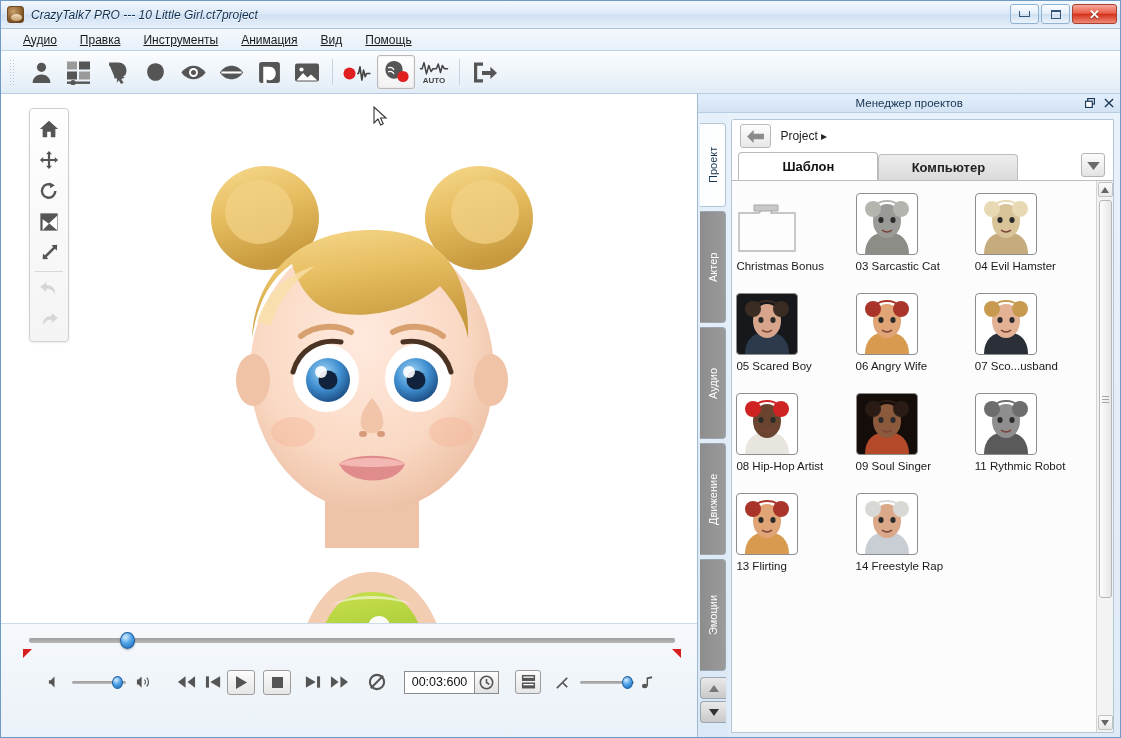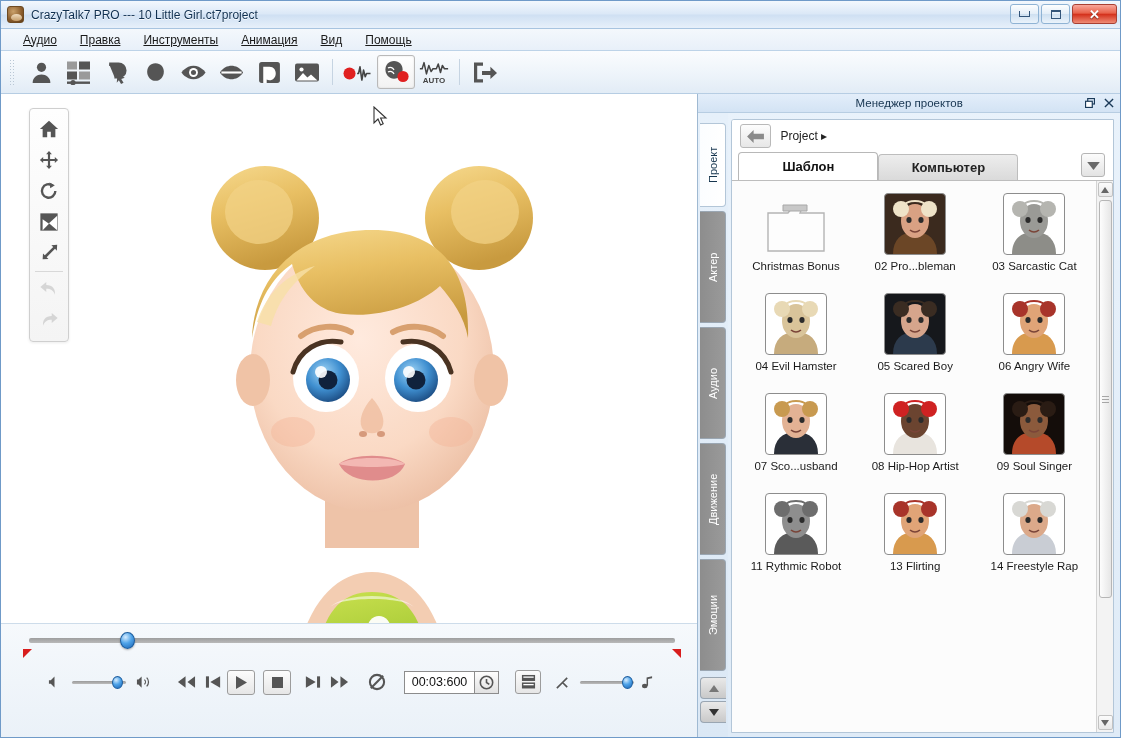--- a/index.html
+++ b/index.html
@@ -36,20 +36,21 @@
   .app-icon::after {
     content:""; position:absolute; left:3px; top:7px; width:11px; height:7px;
     border-radius: 50% 50% 45% 45%;
     background: linear-gradient(180deg,#f0dcc0,#c29a66);
   }
   .title-text {
     margin-left: 7px;
     font-size: 12px; color: #103050;
     text-shadow: 0 1px 0 rgba(255,255,255,.85);
     white-space: nowrap;
+    font-style: italic;
   }
   .wincontrols {
     position: absolute; right: 3px; top: 3px;
     display: flex; gap: 2px;
   }
   .winbtn {
     width: 29px; height: 20px;
     border: 1px solid #8fb3d4;
     border-radius: 3px;
     background: linear-gradient(180deg,#fdfefe 0%,#e4eef8 48%,#cfe0f1 52%,#eaf3fb 100%);
@@ -322,21 +323,21 @@
   .grid {
     flex:1;
     display:grid;
     grid-template-columns: repeat(3, 1fr);
     gap:0px;
     padding:6px 2px 4px 4px;
     align-content:start;
   }
   .cell {
     height:100px;
-    display:flex; flex-direction:column; align-items:center; justify-content:flex-start;
+    display:flex; flex-direction:column; align-items:flex-start; justify-content:flex-start;
     padding-top:6px;
     cursor:pointer;
     border-radius:3px;
   }
   .cell.selected { background:#bfbfbf; }
   .thumb {
     width:62px; height:62px;
     border:1px solid #8d8d8d; border-radius:4px;
     background:#fff; overflow:hidden; position:relative;
     display:flex; align-items:flex-end; justify-content:center;
@@ -808,35 +809,20 @@
                 <div class="cell">
                   <div class="thumb folder">
                     <svg width="62" height="56" viewBox="0 0 62 56">
                       <path d="M3 14h20l4-5h10l-2 5h24v38H3z" fill="#fdfdfd" stroke="#b4b4b4" stroke-width="1.4"></path>
                       <path d="M18 6h24v6H18z" fill="#c8c8c8" stroke="#a8a8a8" stroke-width="1"></path>
                     </svg>
                   </div>
                   <div class="cell-label">Christmas Bonus</div>
                 </div>
                 <div class="cell">
-                  <div class="thumb" style="background: rgb(59, 42, 30);">
-                    <svg viewBox="0 0 60 60" width="60" height="60">
-                      <path d="M8 60c0-14 8-22 22-22s22 8 22 22z" fill="#6b4626"></path>
-                      <ellipse cx="30" cy="27" rx="14" ry="17" fill="#d9a183"></ellipse>
-                      <path d="M30 8c11 0 15 7 15 14 0-11-5-16-15-16s-15 5-15 16c0-7 4-14 15-14z" fill="#efe3c8"></path>
-                      <ellipse cx="16" cy="15" rx="8" ry="8" fill="#efe3c8"></ellipse>
-                      <ellipse cx="44" cy="15" rx="8" ry="8" fill="#efe3c8"></ellipse>
-                      <ellipse cx="24" cy="26" rx="2.6" ry="3" fill="#2b2b2b"></ellipse>
-                      <ellipse cx="36" cy="26" rx="2.6" ry="3" fill="#2b2b2b"></ellipse>
-                      <path d="M25 36c3 2.4 7 2.4 10 0" fill="none" stroke="#7a4438" stroke-width="1.6"></path>
-                    </svg>
-                  </div>
-                  <div class="cell-label">02 Pro...bleman</div>
-                </div>
-                <div class="cell">
                   <div class="thumb" style="background: rgb(255, 255, 255);">
                     <svg viewBox="0 0 60 60" width="60" height="60">
                       <path d="M8 60c0-14 8-22 22-22s22 8 22 22z" fill="#8d8d88"></path>
                       <ellipse cx="30" cy="27" rx="14" ry="17" fill="#9a9a96"></ellipse>
                       <path d="M30 8c11 0 15 7 15 14 0-11-5-16-15-16s-15 5-15 16c0-7 4-14 15-14z" fill="#b5b5b0"></path>
                       <ellipse cx="16" cy="15" rx="8" ry="8" fill="#b5b5b0"></ellipse>
                       <ellipse cx="44" cy="15" rx="8" ry="8" fill="#b5b5b0"></ellipse>
                       <ellipse cx="24" cy="26" rx="2.6" ry="3" fill="#2b2b2b"></ellipse>
                       <ellipse cx="36" cy="26" rx="2.6" ry="3" fill="#2b2b2b"></ellipse>
                       <path d="M25 36c3 2.4 7 2.4 10 0" fill="none" stroke="#7a4438" stroke-width="1.6"></path>

